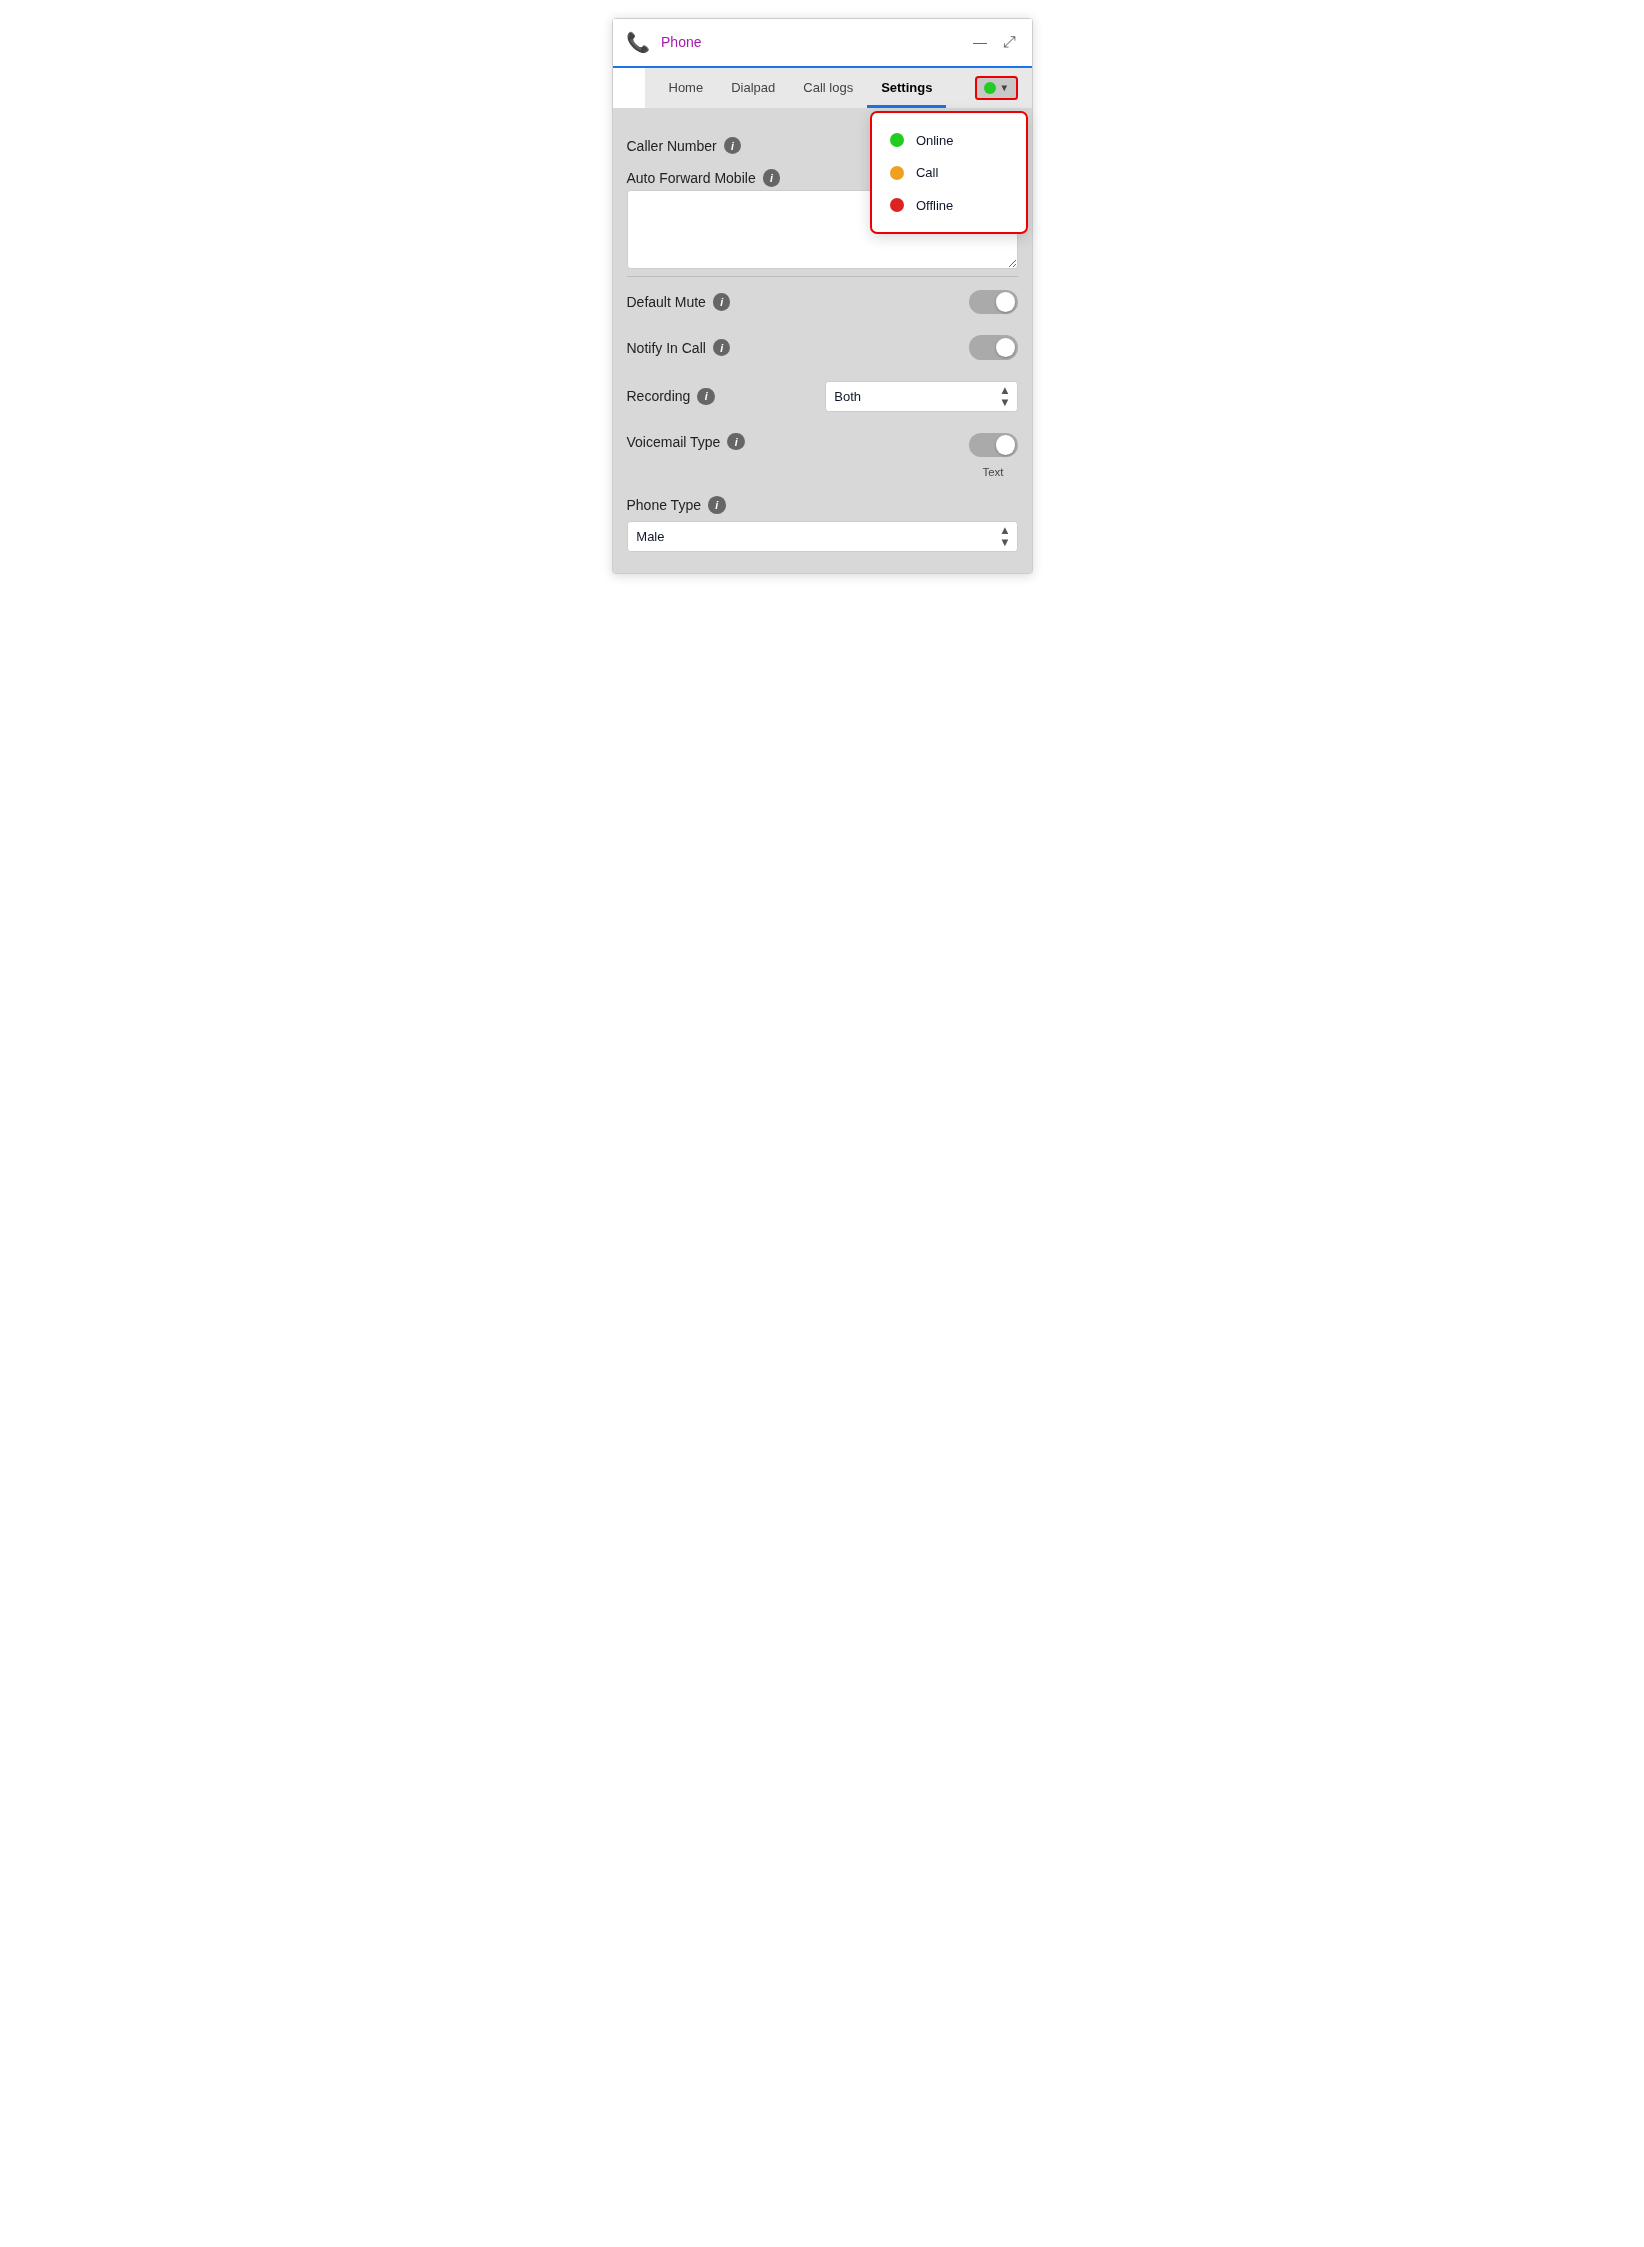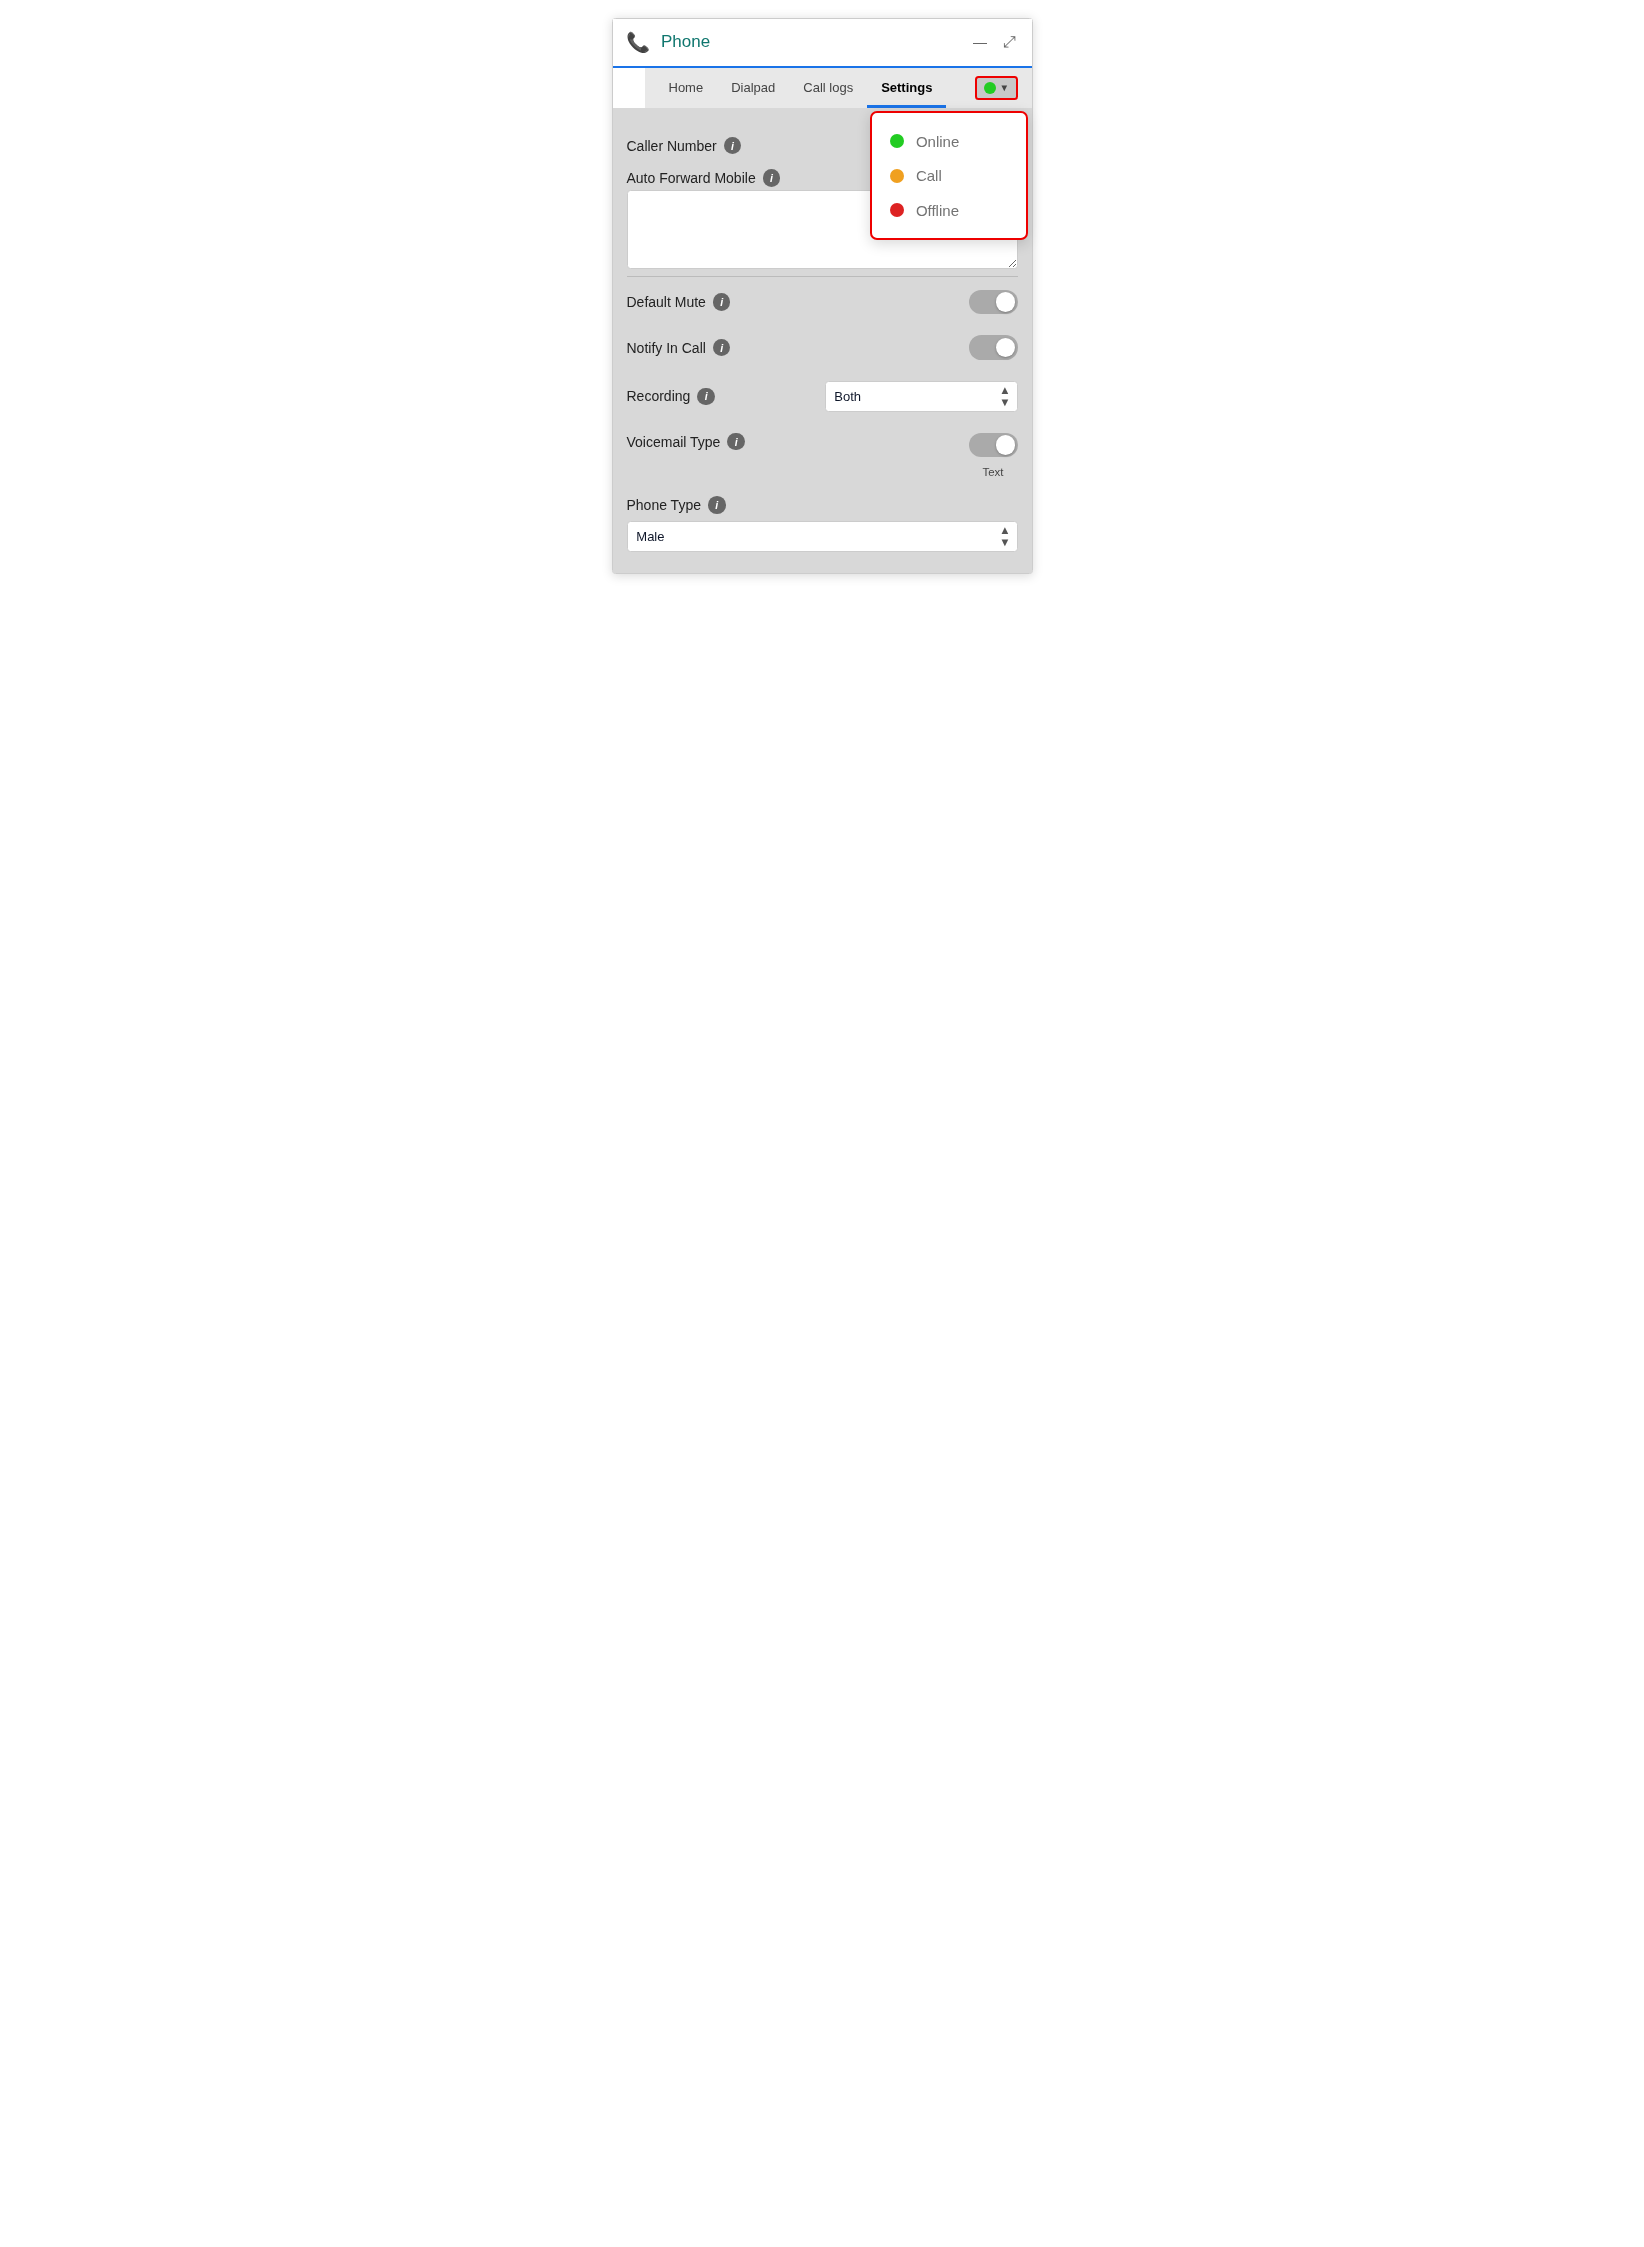--- a/index.html
+++ b/index.html
@@ -39,23 +39,23 @@
       align-items: center;
       gap: 10.5px;
     }
 
     .phone-icon {
       font-size: 19.3px;
       color: #555;
     }
 
     .title-text {
-      font-size: 17px;
+      font-size: 14px;
       font-weight: 500;
-      color: #0f766e;
+      color: #a21caf;
     }
 
     .title-bar-right {
       display: flex;
       align-items: center;
       gap: 12.3px;
     }
 
     .title-btn {
       font-size: 14px;
@@ -140,22 +140,22 @@
       z-index: 100;
       min-width: 158px;
       box-shadow: 0 3.5px 14px rgba(0,0,0,0.15);
     }
 
     .status-option {
       display: flex;
       align-items: center;
       gap: 12.3px;
       padding: 8.8px 0;
-      font-size: 15px;
-      color: #737373;
+      font-size: 13px;
+      color: #0f172a;
       cursor: pointer;
     }
 
     .status-dot {
       width: 14px;
       height: 14px;
       border-radius: 50%;
       flex-shrink: 0;
     }
 

